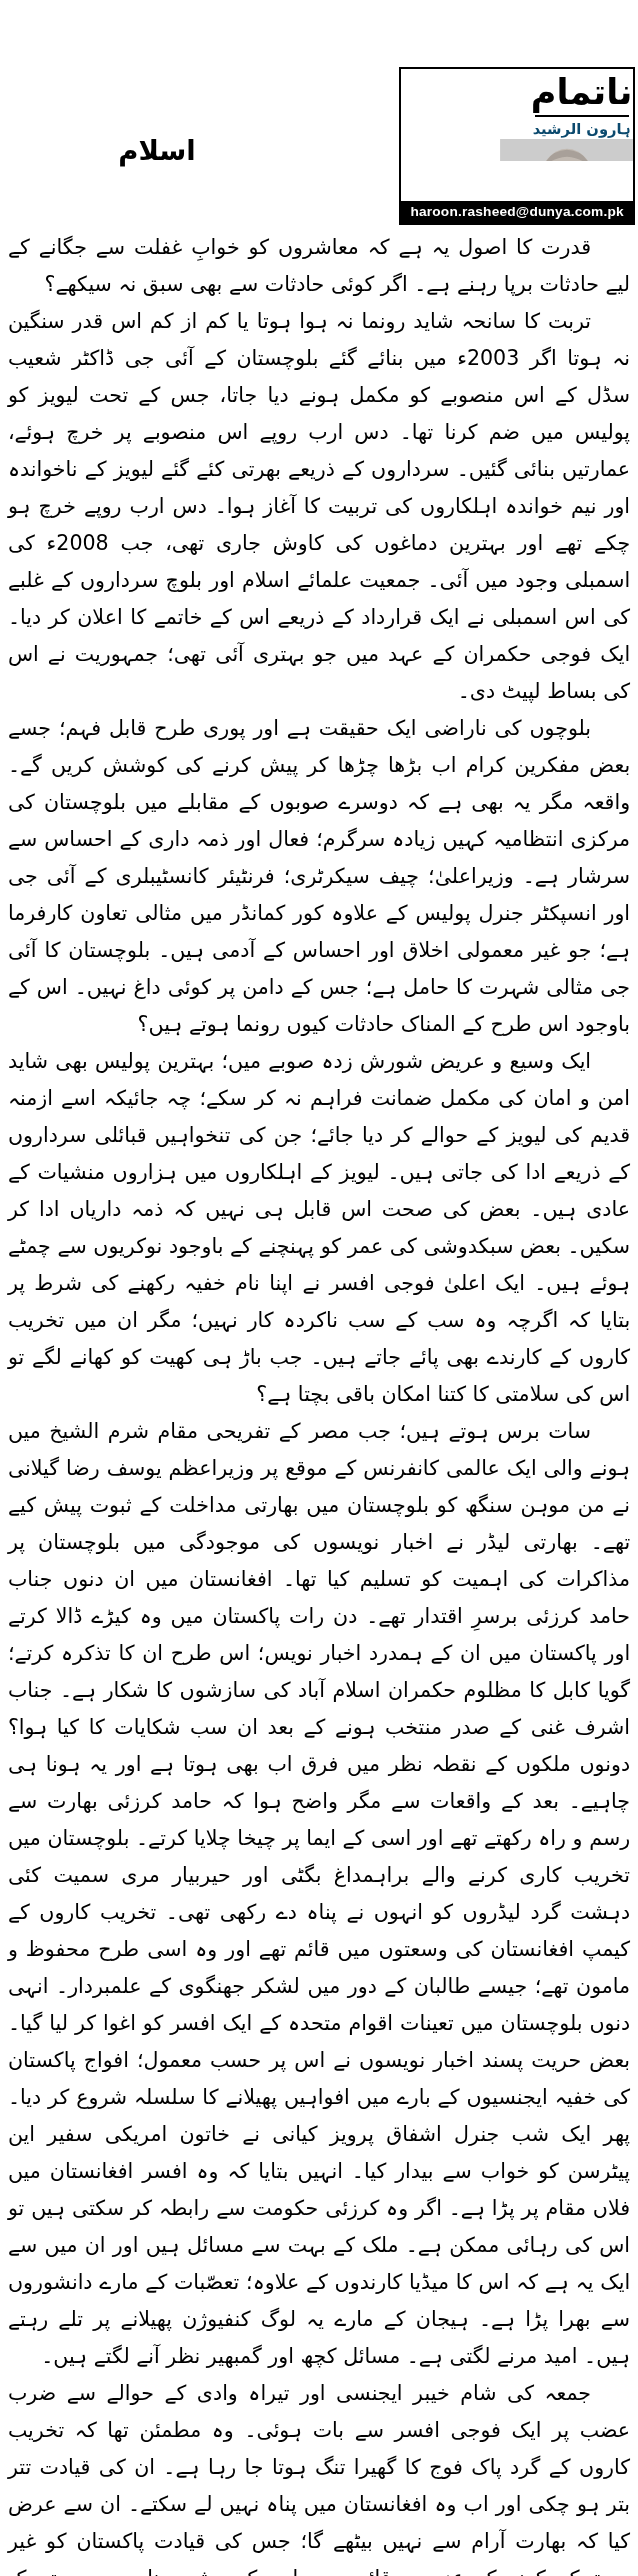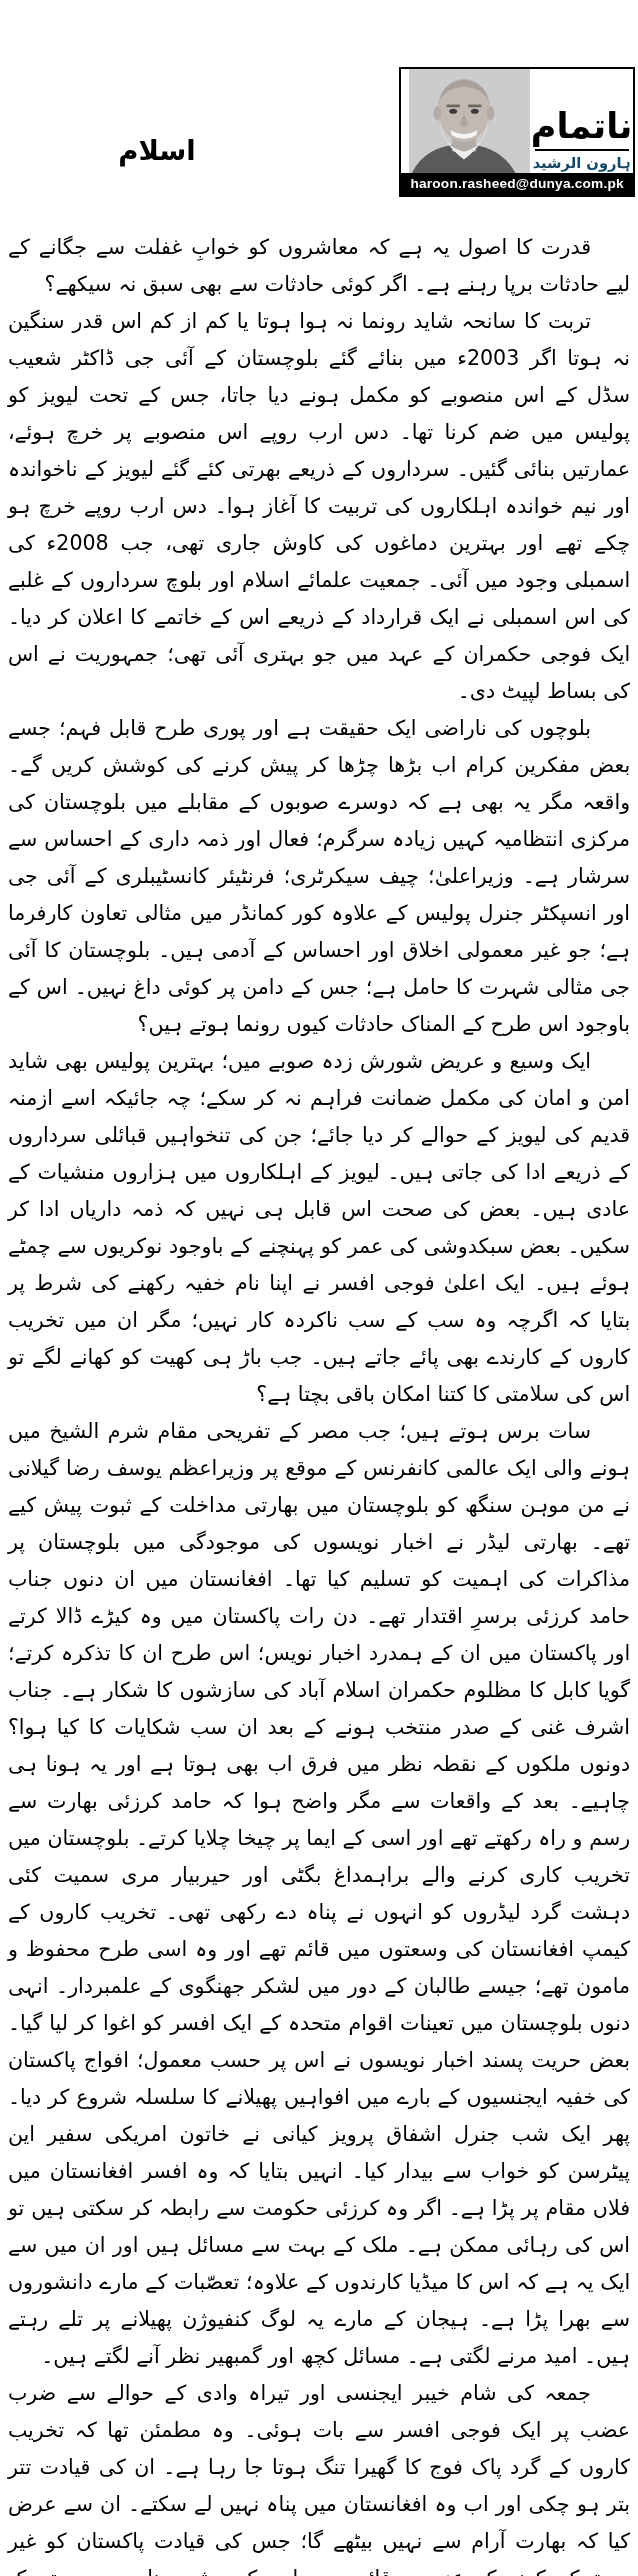--- a/index.html
+++ b/index.html
@@ -23,22 +23,22 @@
     position: absolute;
     top: 67px;
     right: 2.9px;
     width: 236px;
     border: 2px solid #000000;
     box-sizing: border-box;
     background: #ffffff;
   }
   .header-top {
     display: flex;
-    flex-direction: row;
-    height: 104px;
+    flex-direction: column;
+    height: 92px;
     overflow: hidden;
     padding-left: 8px;
   }
   .logo-col {
     width: 103px;
     display: flex;
     flex-direction: column;
     justify-content: flex-end;
     align-items: center;
     padding: 3.9px 2px 2px 2px;
@@ -72,20 +72,21 @@
   .email-bar {
     background: #000000;
     color: #ffffff;
     font-family: "Liberation Sans", sans-serif;
     font-weight: bold;
     font-size: 13.7px;
     text-align: center;
     direction: ltr;
     padding: 2.9px 0 3.9px 0;
     letter-spacing: 0.2px;
+    margin-top: 40px;
   }
 
   
   .article-title {
     position: absolute;
     top: 134px;
     left: 59px;
     width: 196px;
     margin: 0;
     text-align: center;

